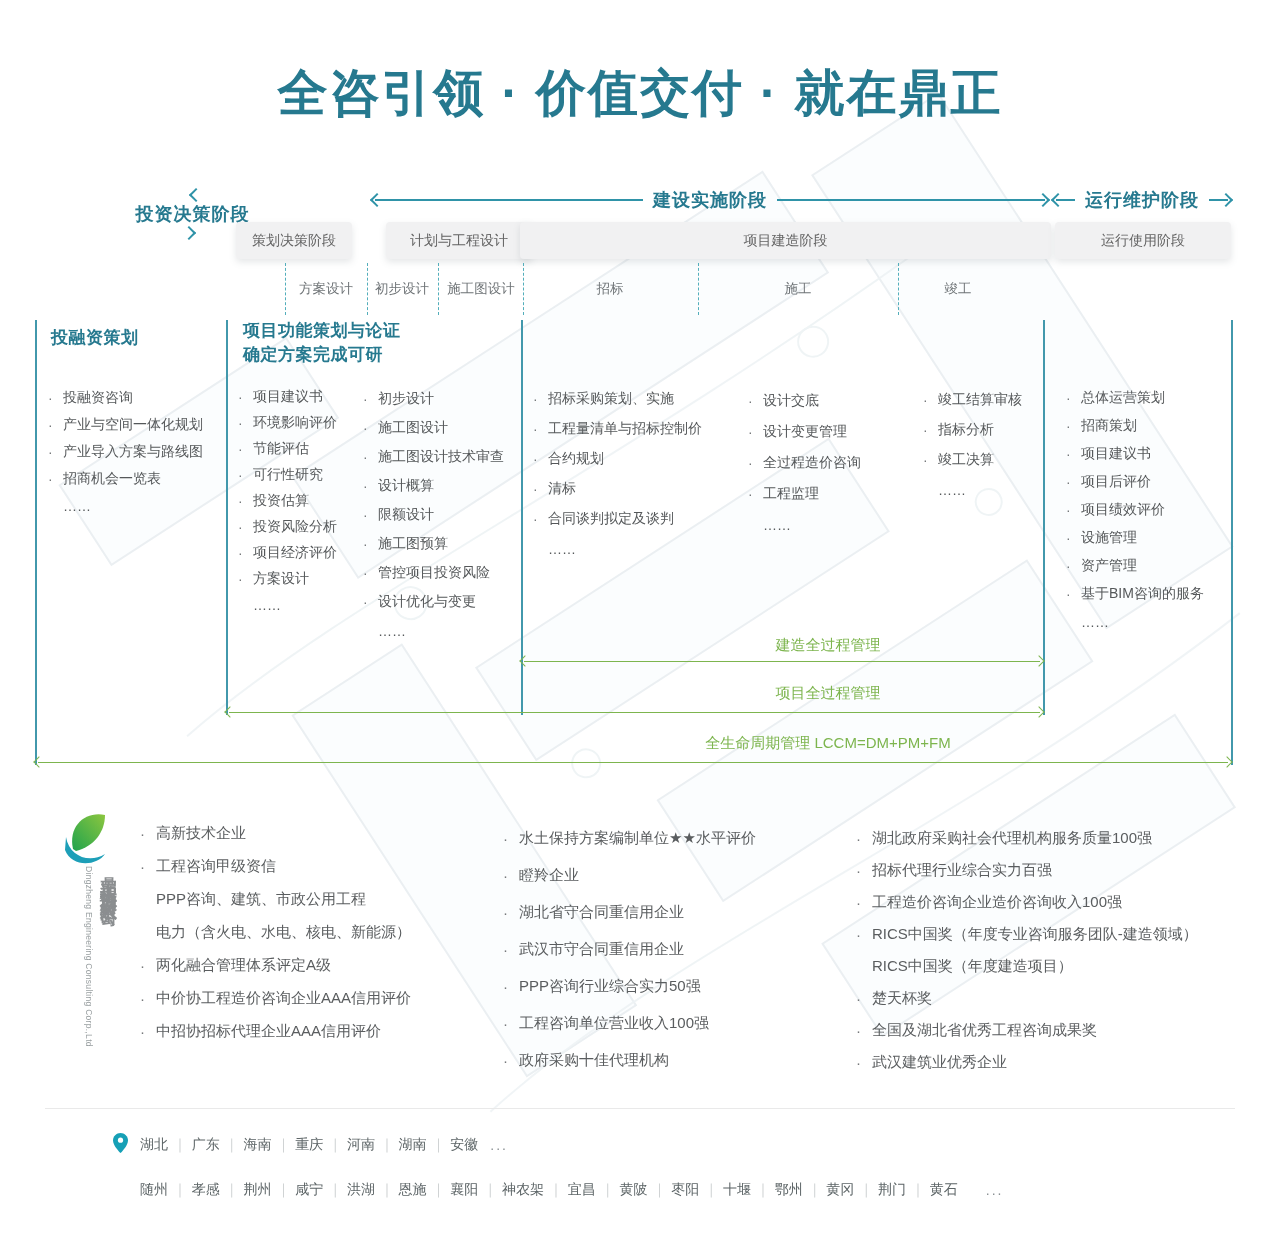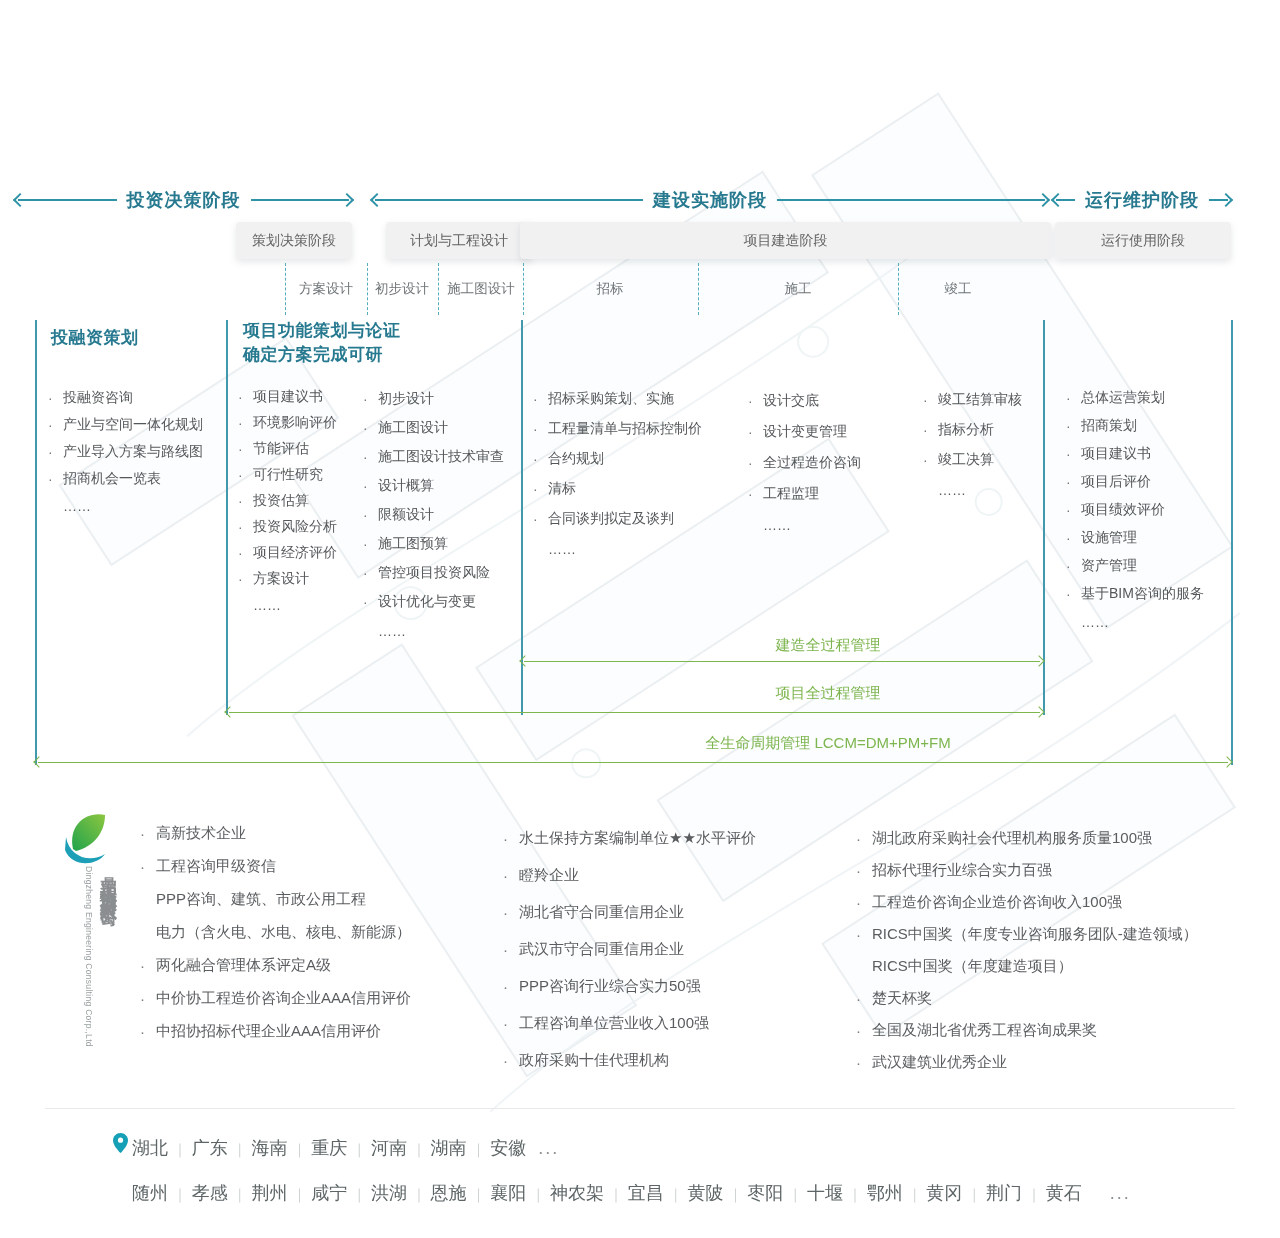--- a/index.html
+++ b/index.html
@@ -51,21 +51,21 @@
            font-size:17px;font-weight:700;color:#8b8e90;letter-spacing:3px;}
   .name-en{position:absolute;left:84px;top:866px;writing-mode:vertical-rl;z-index:1;
            font-size:8.5px;color:#9aa0a2;letter-spacing:.3px;}
 
   .cred{position:absolute;z-index:1;font-size:15px;color:#5a5d5f;white-space:nowrap;}
   .c1 .li{height:33px;} .c2 .li{height:37px;} .c3 .li{height:32px;}
   .cred .dot{width:16px;}
 
   .divider{position:absolute;left:45px;top:1108px;width:1190px;height:1px;background:#e9e9e9;z-index:1;}
 
-  .locrow{position:absolute;left:132px;display:flex;align-items:center;z-index:1;font-size:18px;color:#5d6567;white-space:nowrap;}
+  .locrow{position:absolute;left:140px;display:flex;align-items:center;z-index:1;font-size:14px;color:#5d6567;white-space:nowrap;}
   .locs{display:flex;align-items:center;}
   .loc + .loc::before{content:"｜";color:#c9cdce;margin:0 5px;font-size:14px;}
   .more{color:#8a9093;margin-left:12px;letter-spacing:2px;}
 </style>
 </head>
 <body>
 
 <div class="poster">
 
   <svg class="bg" width="1280" height="1238" viewBox="0 0 1280 1238">
@@ -81,22 +81,23 @@
     <g transform="rotate(-33 660 620)" stroke="#eef3f5" stroke-width="2" fill="none" opacity="0.9">
       <path d="M200 460 C 400 430, 700 470, 1100 450"></path>
       <path d="M250 940 C 500 900, 800 960, 1150 930"></path>
       <circle cx="460" cy="470" r="16"></circle>
         <circle cx="520" cy="700" r="14"></circle>
       <circle cx="940" cy="470" r="15"></circle>
         <circle cx="1000" cy="700" r="13"></circle>
     </g>
   </svg>
 
-
-  <div class="parrow" style="left:15px;width:337px;">
+  <div class="title">全咨引领 · 价值交付 · 就在鼎正</div>
+
+  <div class="parrow" style="left:24px;width:337px;flex-direction:column;">
     <span class="chev l"></span>
     <span class="aline"></span>
     <span class="plabel">投资决策阶段</span>
     <span class="aline"></span>
     <span class="chev r"></span>
   </div>
   <div class="parrow" style="left:372px;width:676px;">
     <span class="chev l"></span>
     <span class="aline"></span>
     <span class="plabel">建设实施阶段</span>

